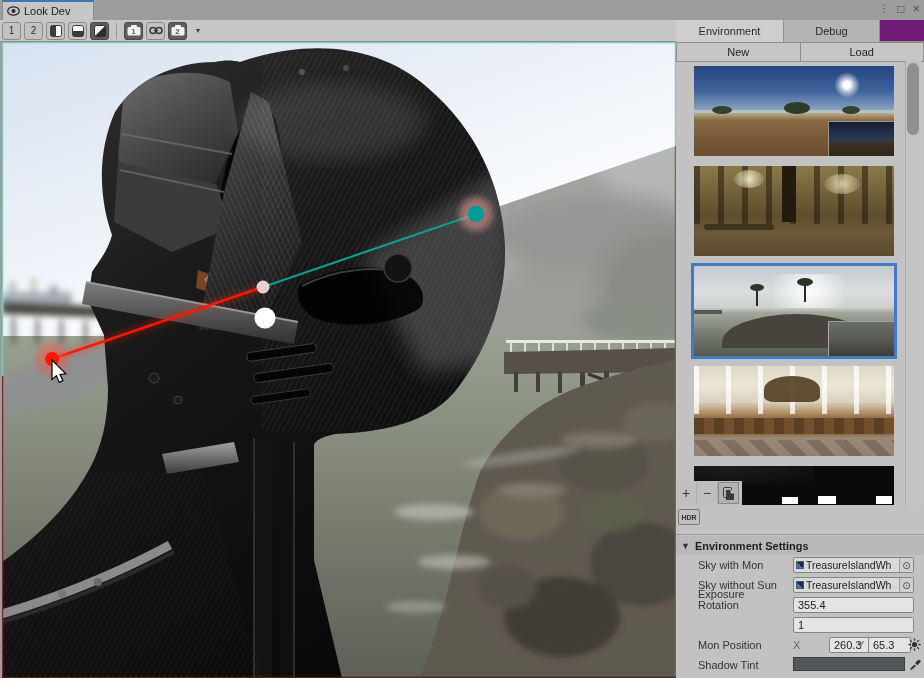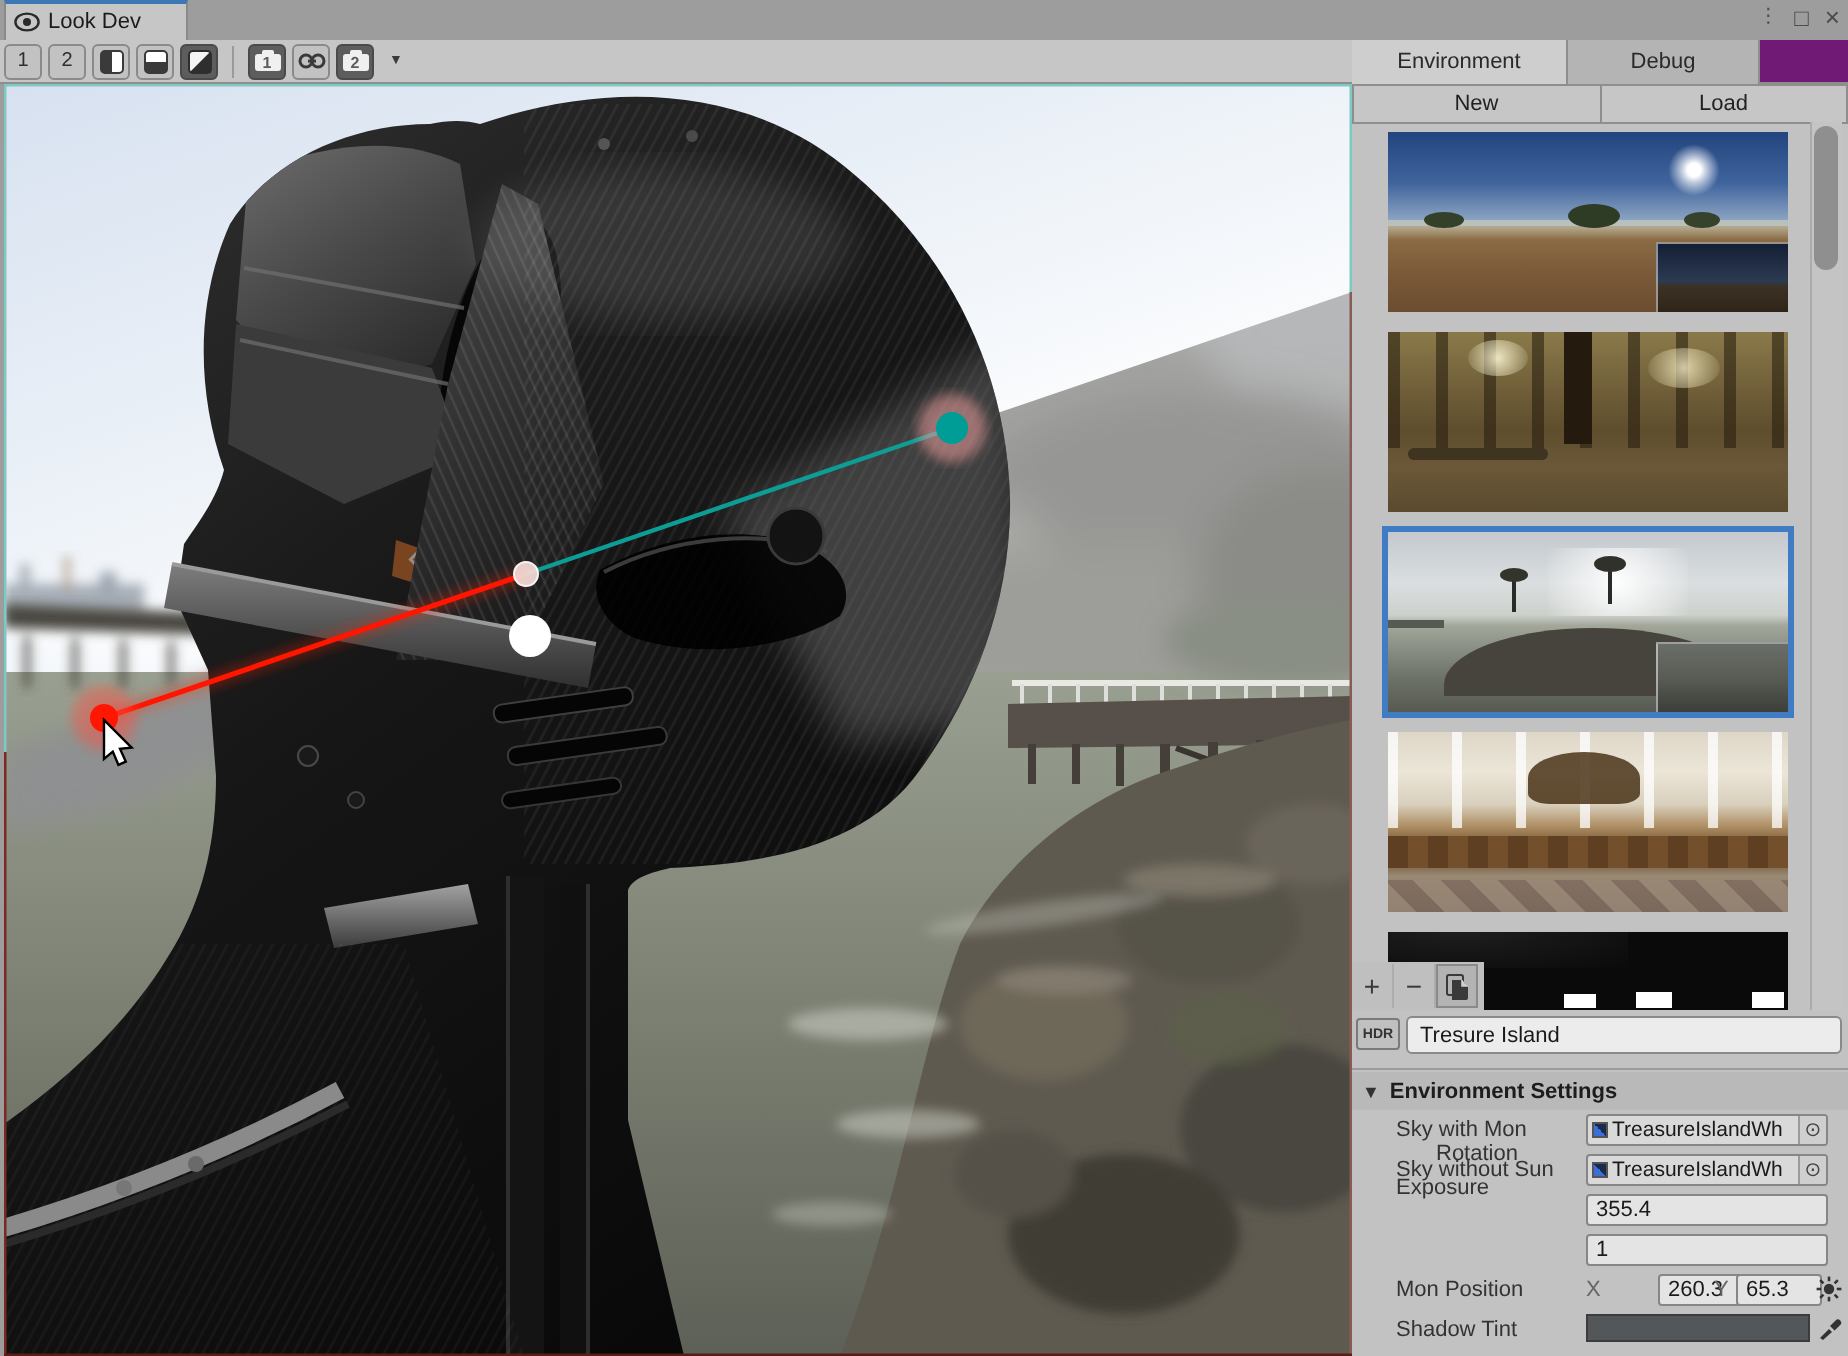--- a/index.html
+++ b/index.html
@@ -445,23 +445,20 @@
         <rect x="0.5" y="0.5" width="8" height="10" rx="1" fill="none" stroke="#3a3a3a"></rect>
         <path d="M3,3 h5 l3,3 v6 a1,1 0 0 1 -1,1 h-7 Z" fill="#3a3a3a"></path>
         <path d="M8,3 v3 h3" fill="#cfcfcf" stroke="#cfcfcf" stroke-width="0.8"></path>
       </svg>
     </div>
   </div>
 
   <div class="abs" id="hdr-badge">
       <span>HDR</span>
     </div>
-  <div class="abs" id="hdr-field">
-      <span>Tresure Island</span>
-    </div>
 
   <div class="abs" id="settings-sep"></div>
 
   <div class="abs" id="settings-header">
     <span class="arrow">▼</span>
     <span>Environment Settings</span>
   </div>
 
   <span class="srow-label" style="top:539px;">Sky with Mon</span>
   <div class="objfield" style="top:537px;">
@@ -470,21 +467,21 @@
     <span class="picker">⊙</span>
   </div>
 
   <span class="srow-label" style="top:559px;">Sky without Sun</span>
   <div class="objfield" style="top:557px;">
     <span class="texicon"></span>
     <span class="objtext">TreasureIslandWh</span>
     <span class="picker">⊙</span>
   </div>
 
-  <span class="srow-label" style="top:551px;margin-left:20px;">Rotation</span>
+  <span class="srow-label" style="top:579px;">Rotation</span>
   <div class="numfield" style="left:117px;top:577px;width:121px;">
       <span>355.4</span>
     </div>
 
   <span class="srow-label" style="top:568px;">Exposure</span>
   <div class="numfield" style="left:117px;top:597px;width:121px;">
       <span>1</span>
     </div>
 
   <span class="srow-label" style="top:619px;">Mon Position</span>

